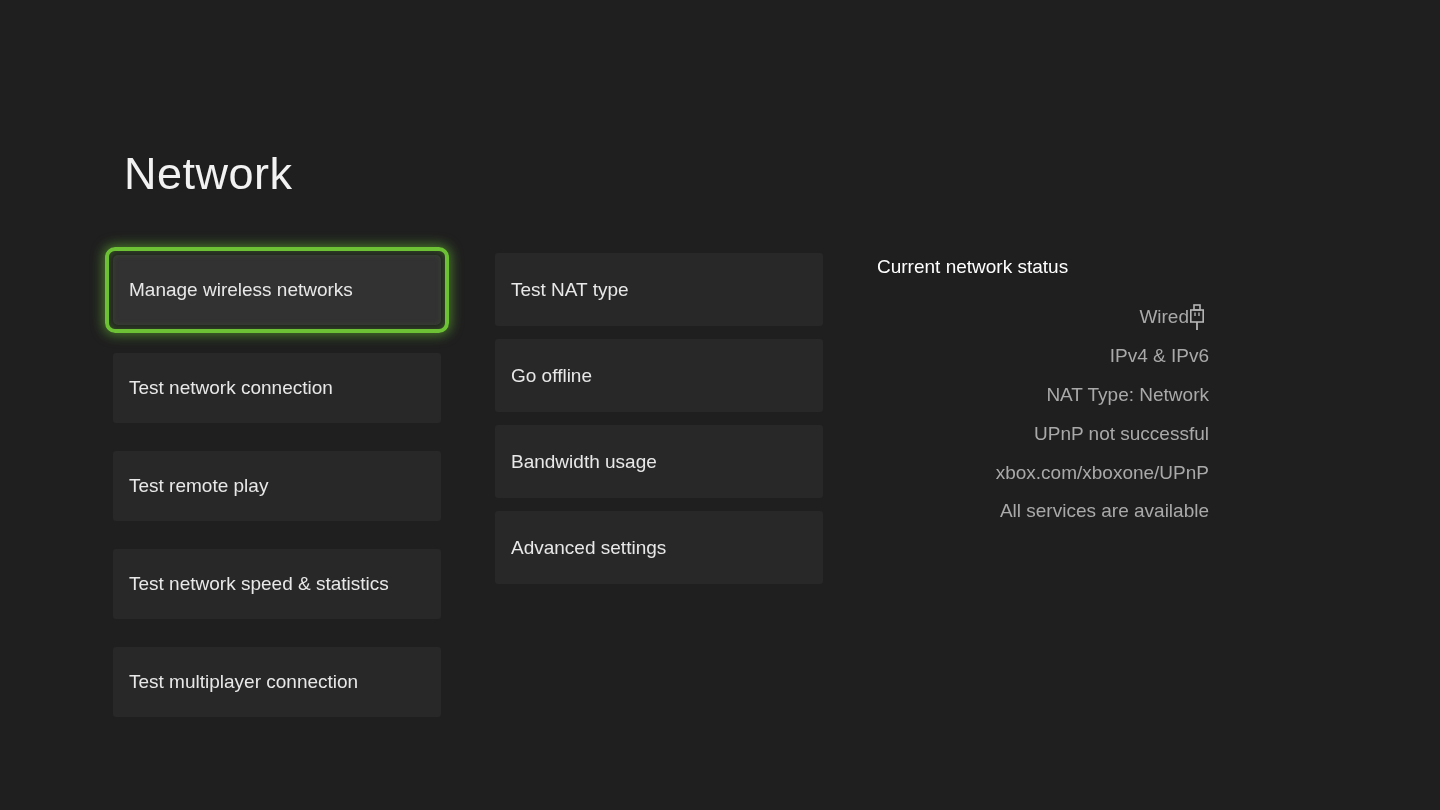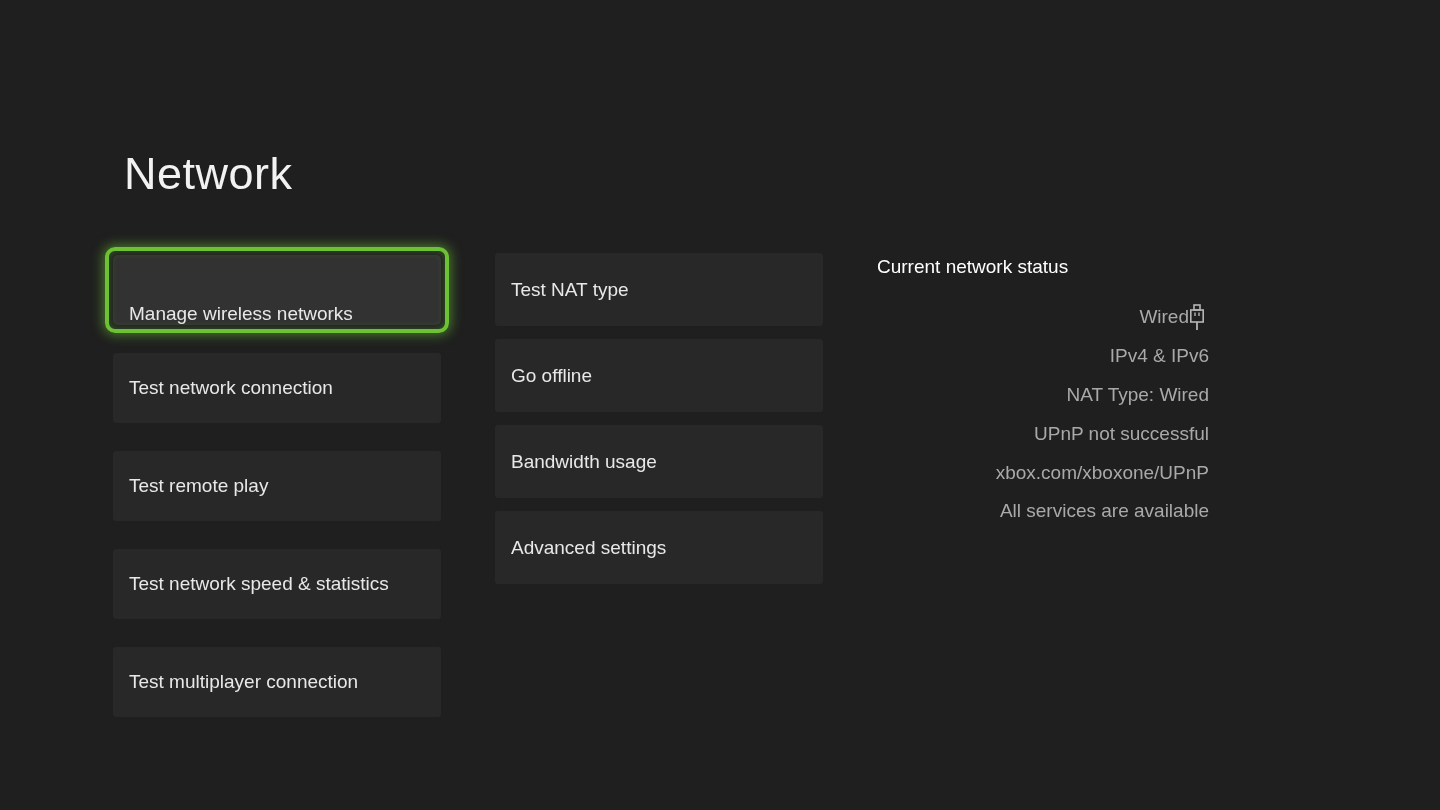--- a/index.html
+++ b/index.html
@@ -32,21 +32,21 @@
     background: #282828;
     border: none;
     border-radius: 3px;
     padding: 0 16px;
     cursor: pointer;
     text-align: left;
     position: relative;
   }
   .col-1 .menu-btn { height: 70px; margin-bottom: 15px; margin-top: 28px; }
   .col-2 .menu-btn { height: 73px; margin-bottom: 13px; }
-  .col-1 .menu-btn.selected { margin-top: 7px; margin-bottom: 15px; align-items: flex-end; }
+  .col-1 .menu-btn.selected { margin-top: 7px; margin-bottom: 15px; }
   .menu-btn .btn-label {
     font-size: 19px;
     color: #e8e8e8;
     font-weight: 400;
   }
   .menu-btn.selected {
     background: #323232;
     border-radius: 5px;
   }
   .menu-btn.selected::after {
@@ -140,21 +140,21 @@
           <rect x="1.8" y="6" width="12.4" height="12" stroke="#b5b5b5" stroke-width="1.6"></rect>
           <line x1="6" y1="8.5" x2="6" y2="12" stroke="#b5b5b5" stroke-width="1.4"></line>
           <line x1="10" y1="8.5" x2="10" y2="12" stroke="#b5b5b5" stroke-width="1.4"></line>
           <line x1="8" y1="18" x2="8" y2="26" stroke="#b5b5b5" stroke-width="1.8"></line>
         </svg>
       </div>
       <div class="status-row">
         <span class="status-label">IPv4 &amp; IPv6</span>
       </div>
       <div class="status-row">
-        <span class="status-label">NAT Type: Wired</span>
+        <span class="status-label">NAT Type: Network</span>
       </div>
       <div class="status-row">
         <span class="status-label">UPnP not successful</span>
       </div>
       <div class="status-row">
         <span class="status-label">xbox.com/xboxone/UPnP</span>
       </div>
       <div class="status-row">
         <span class="status-label">All services are available</span>
       </div>

